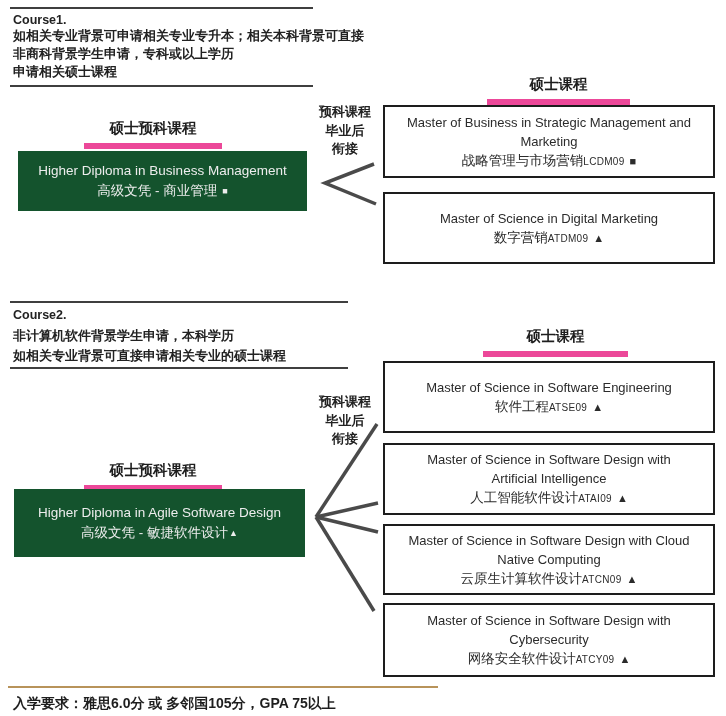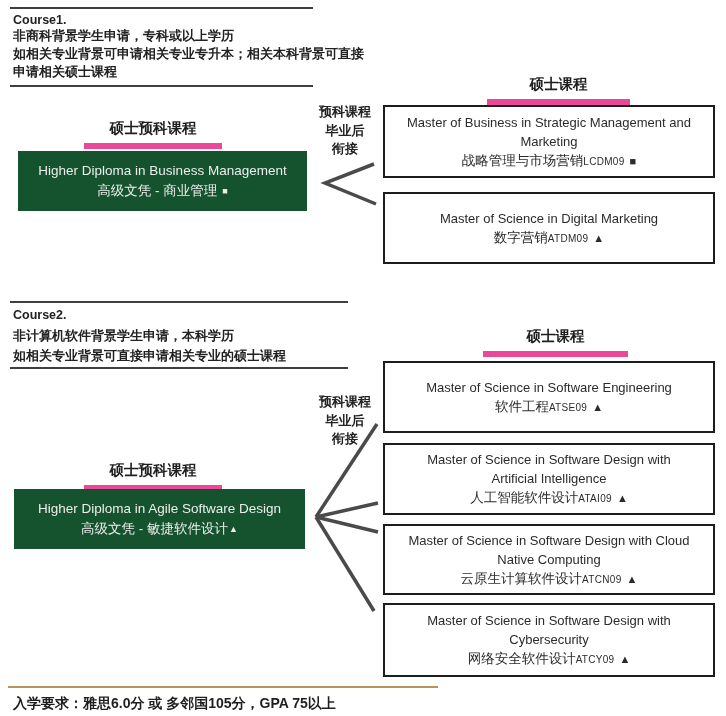--- a/index.html
+++ b/index.html
@@ -57,22 +57,22 @@
   .footer-text { font-size: 14px; font-weight: 700; color: #1e1e1e; }
 </style>
 </head>
 <body>
 
 <div class="abs rule" style="left:10px; top:7px; width:303px;"></div>
 
 <div class="abs course-label" style="left:13px; top:13px;">Course1.</div>
 
 <ul class="abs req-list" style="left:13px; top:27px;">
+  <li>如相关专业背景可申请相关专业专升本；相关本科背景可直接</li>
   <li>非商科背景学生申请，专科或以上学历</li>
-  <li>如相关专业背景可申请相关专业专升本；相关本科背景可直接</li>
   <li>申请相关硕士课程</li>
 </ul>
 
 <div class="abs rule" style="left:10px; top:85px; width:303px;"></div>
 
 <div class="abs col-header" style="left:84px; top:119px; width:138px;">硕士预科课程</div>
 
 <div class="abs dark-box" style="left:18px; top:151px; width:289px; height:60px;">
   <span>Higher Diploma in Business Management</span>
   <span><span>高级文凭 - 商业管理</span><span class="marker">■</span></span>
@@ -106,21 +106,21 @@
 <div class="abs rule" style="left:10px; top:367px; width:338px;"></div>
 
 <div class="abs col-header" style="left:483px; top:327px; width:145px;">硕士课程</div>
 
 <div class="abs connector-label" style="left:311px; top:393px; width:68px;">预科课程
 毕业后
 衔接</div>
 
 <div class="abs col-header" style="left:84px; top:461px; width:138px;">硕士预科课程</div>
 
-<div class="abs dark-box" style="left:14px; top:489px; width:291px; height:60px;">
+<div class="abs dark-box" style="left:14px; top:489px; width:291px; height:68px;">
   <span>Higher Diploma in Agile Software Design</span>
   <span><span>高级文凭 - 敏捷软件设计</span><span class="marker" style="margin-left:1px;">▲</span></span>
 </div>
 
 <div class="abs master-box" style="left:383px; top:361px; width:332px; height:72px;">
   <span class="en">Master of Science in Software Engineering</span>
   <span class="zh"><span>软件工程</span><span class="code">ATSE09</span><span class="marker">▲</span></span>
 </div>
 
 <div class="abs master-box" style="left:383px; top:443px; width:332px; height:72px;">

